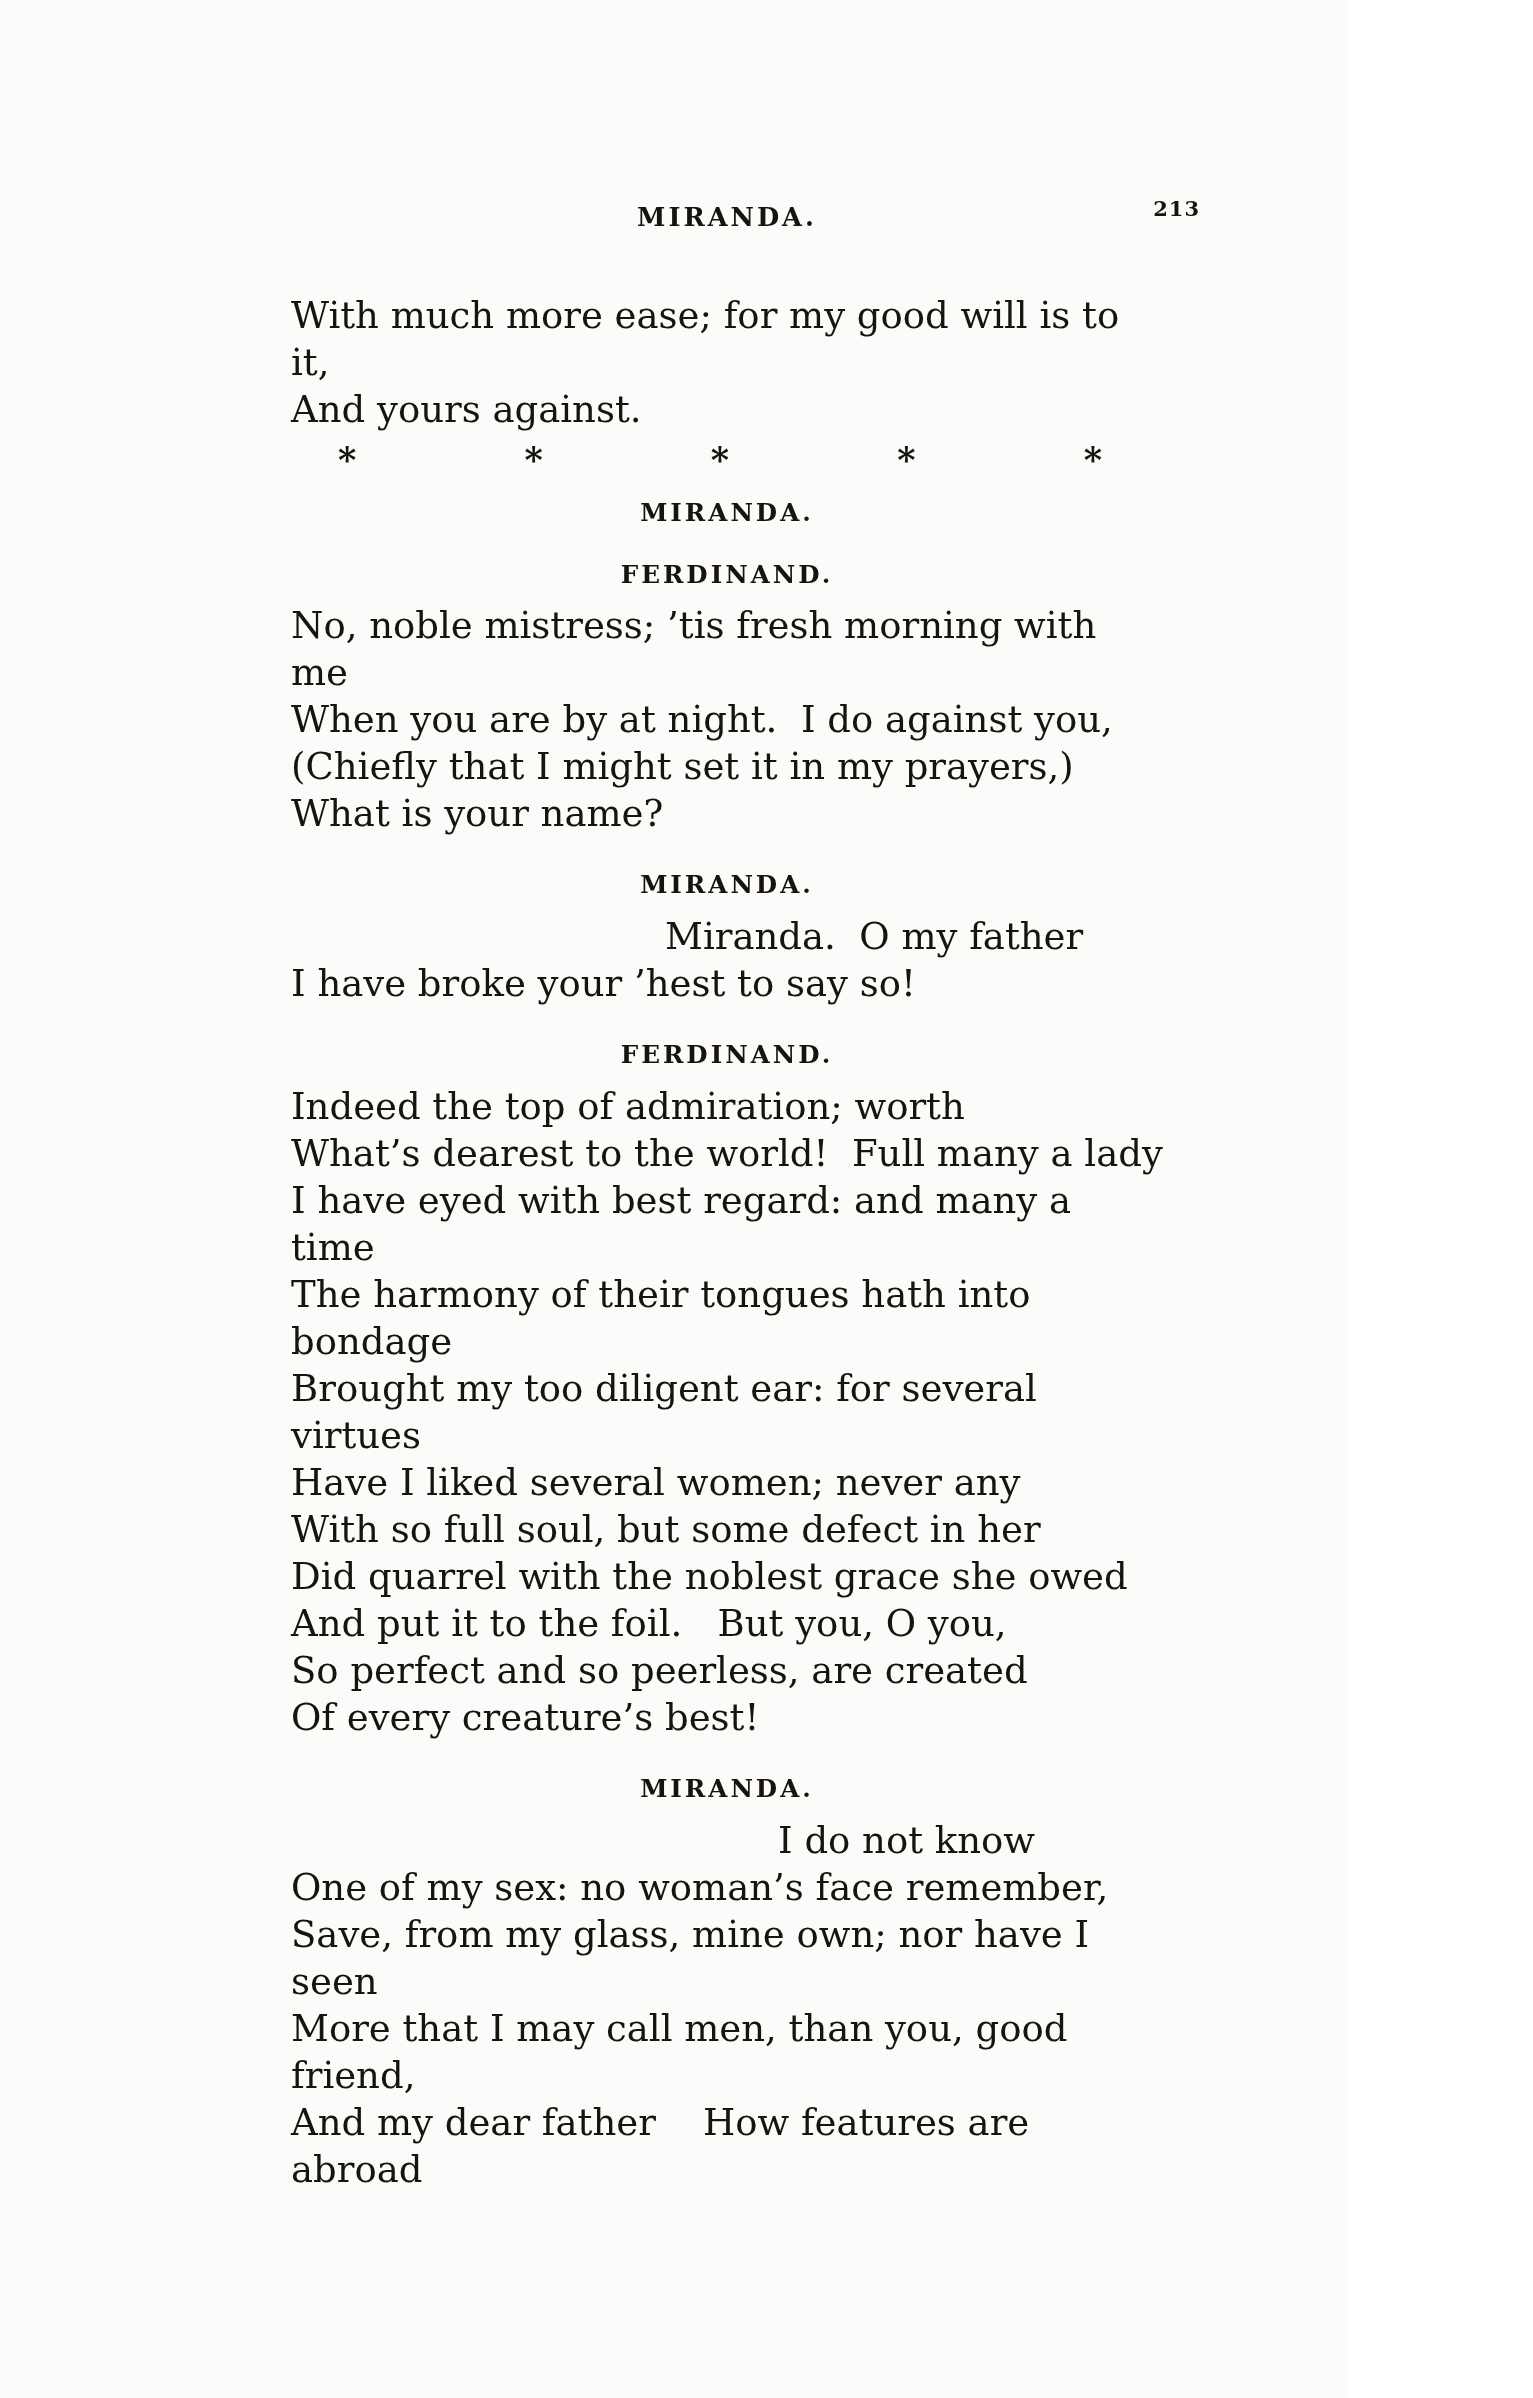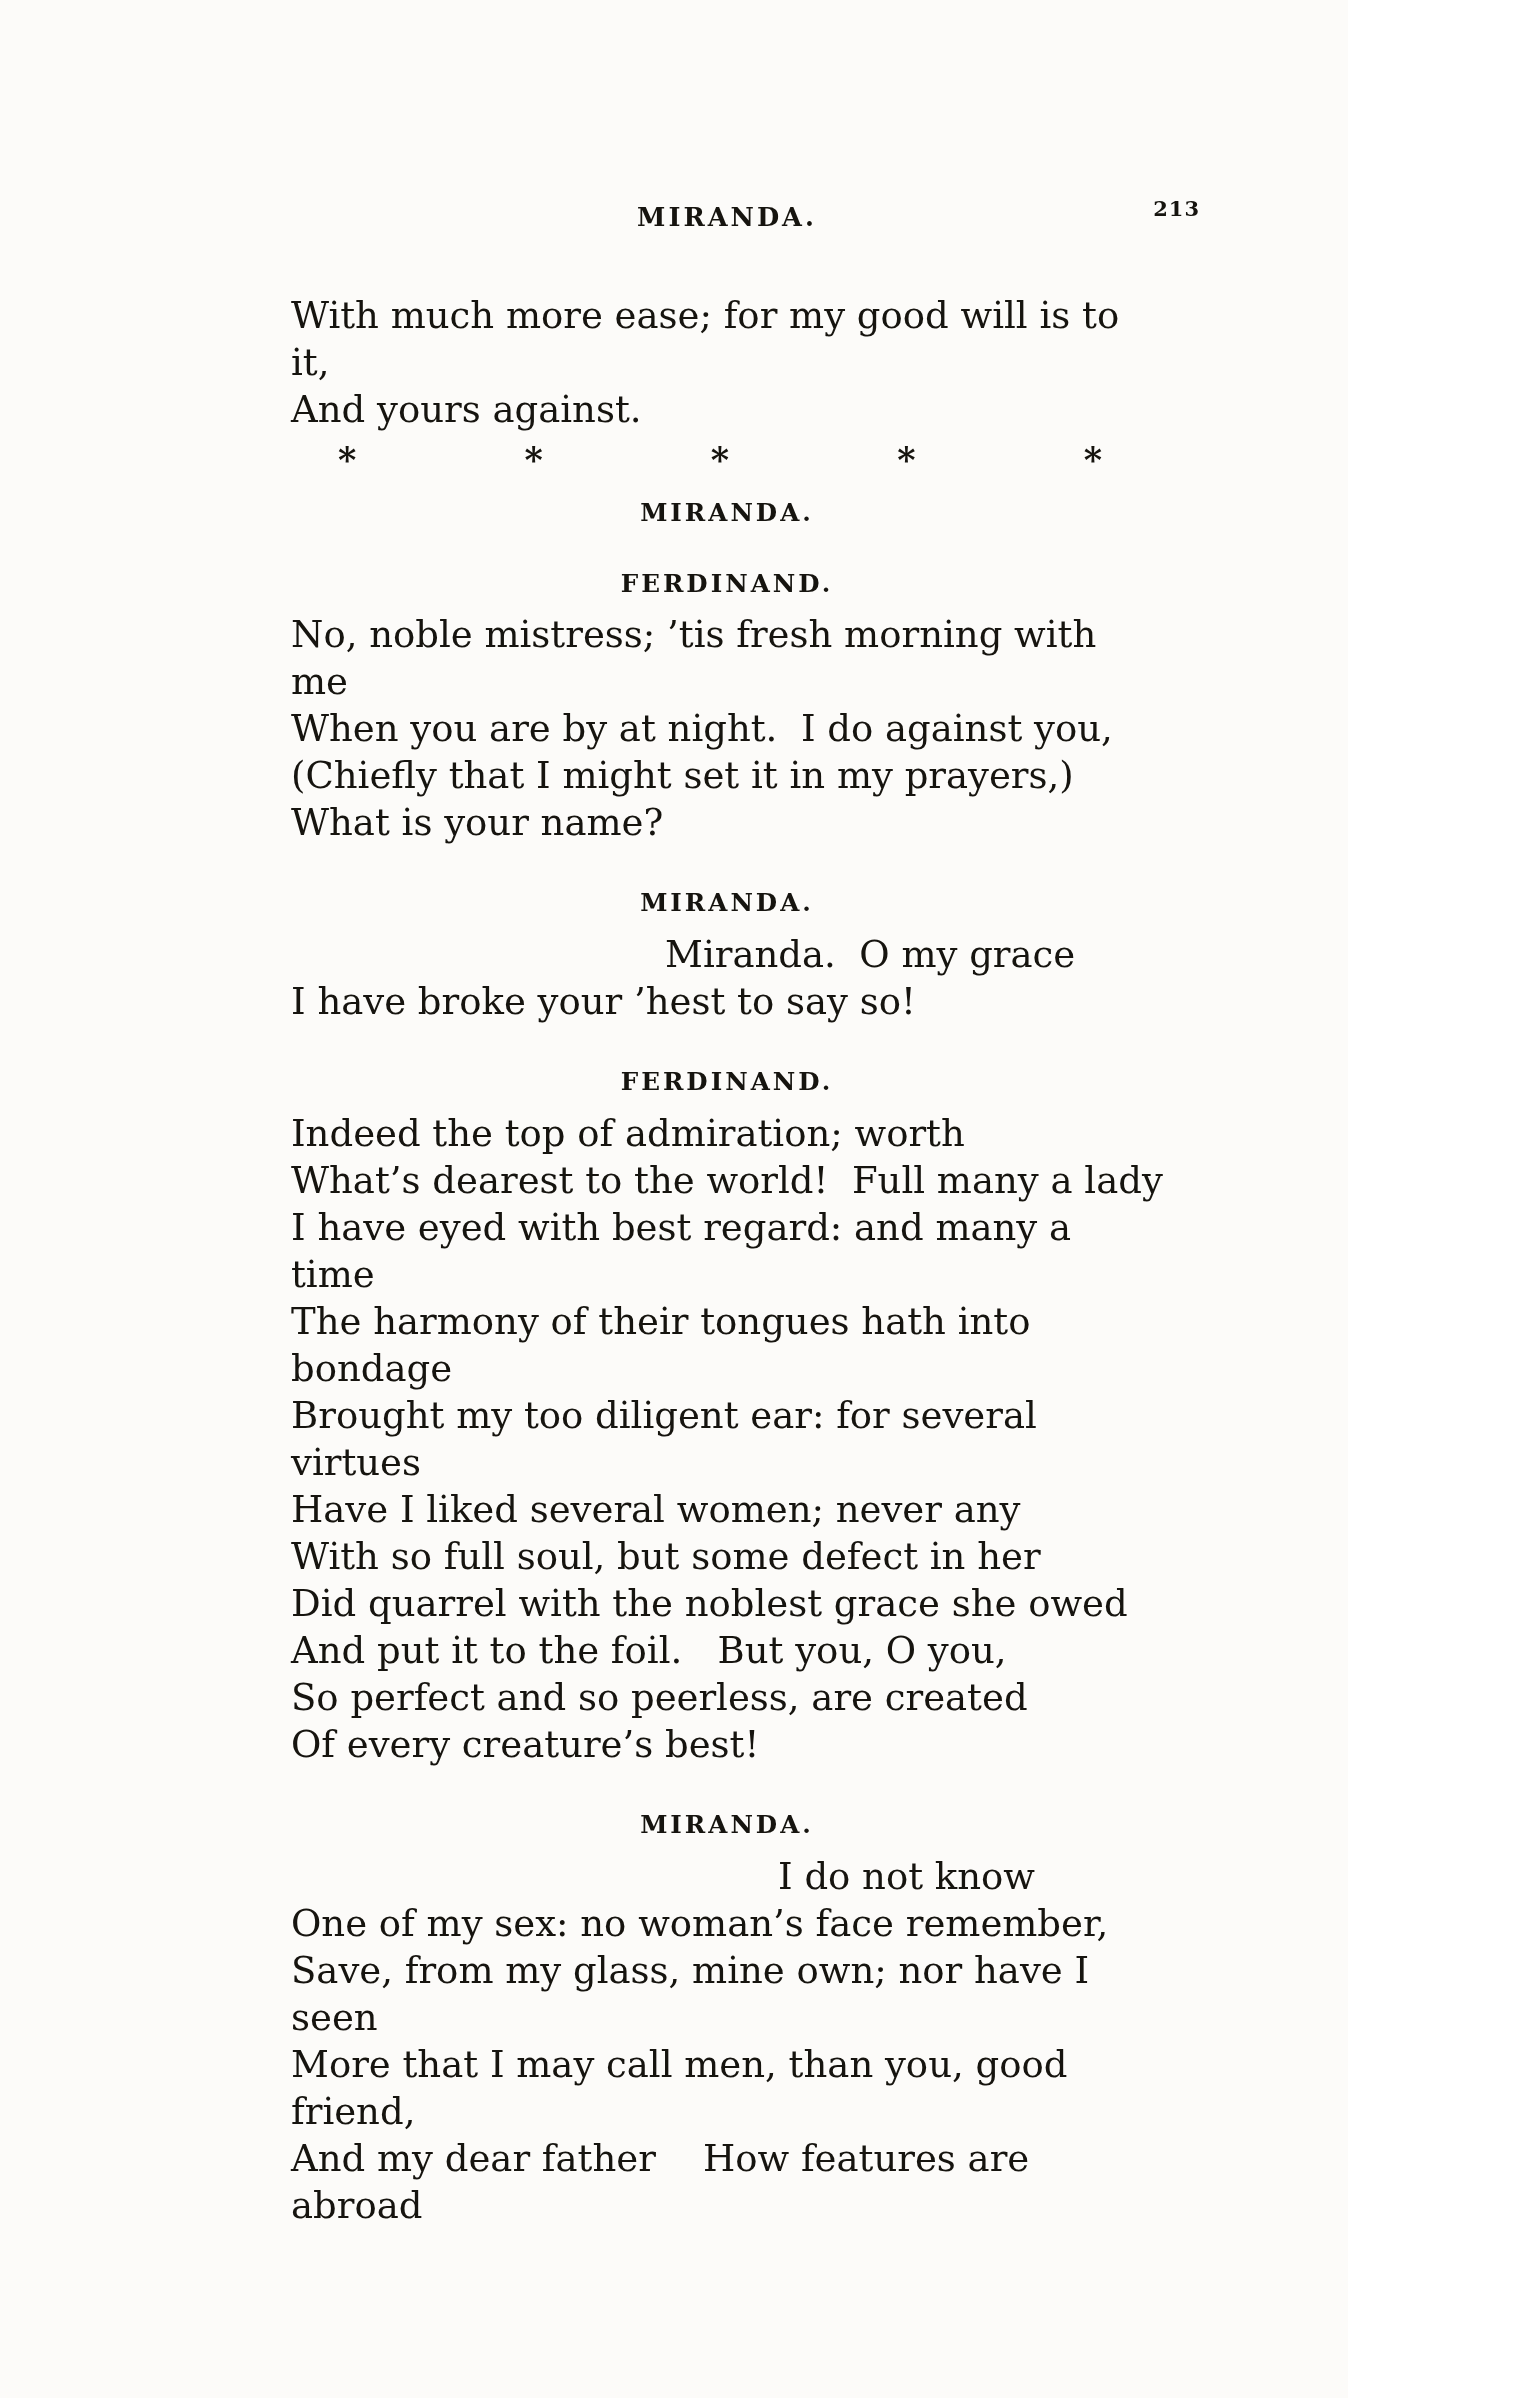--- a/index.html
+++ b/index.html
@@ -52,21 +52,21 @@
     padding: 0 61px 0 47px;
     margin-top: 3.9px;
     height: 45px;
     align-items: center;
   }
   .asterisk {
     font-size: 35px;
     font-weight: bold;
   }
   .dialogue-section {
-    margin-top: 42px;
+    margin-top: 33px;
   }
   .speaker-heading {
     text-align: center;
     font-size: 24.6px;
     font-weight: bold;
     letter-spacing: 3px;
     margin-bottom: 13.8px;
   }
   .indent-a { padding-left: 374px; }
   .indent-b { padding-left: 448px; }
@@ -103,21 +103,21 @@
     <div class="dialogue-section">
       <div class="speaker-heading">FERDINAND.</div>
       <div class="verse-line">No, noble mistress; ’tis fresh morning with me</div>
       <div class="verse-line">When you are by at night.  I do against you,</div>
       <div class="verse-line">(Chiefly that I might set it in my prayers,)</div>
       <div class="verse-line">What is your name?</div>
     </div>
 
     <div class="dialogue-section">
       <div class="speaker-heading">MIRANDA.</div>
-      <div class="verse-line indent-a">Miranda.  O my grace</div>
+      <div class="verse-line indent-a">Miranda.  O my father</div>
       <div class="verse-line">I have broke your ’hest to say so!</div>
     </div>
 
     <div class="dialogue-section">
       <div class="speaker-heading">FERDINAND.</div>
       <div class="verse-line">Indeed the top of admiration; worth</div>
       <div class="verse-line">What’s dearest to the world!  Full many a lady</div>
       <div class="verse-line">I have eyed with best regard: and many a time</div>
       <div class="verse-line">The harmony of their tongues hath into bondage</div>
       <div class="verse-line">Brought my too diligent ear: for several virtues</div>

